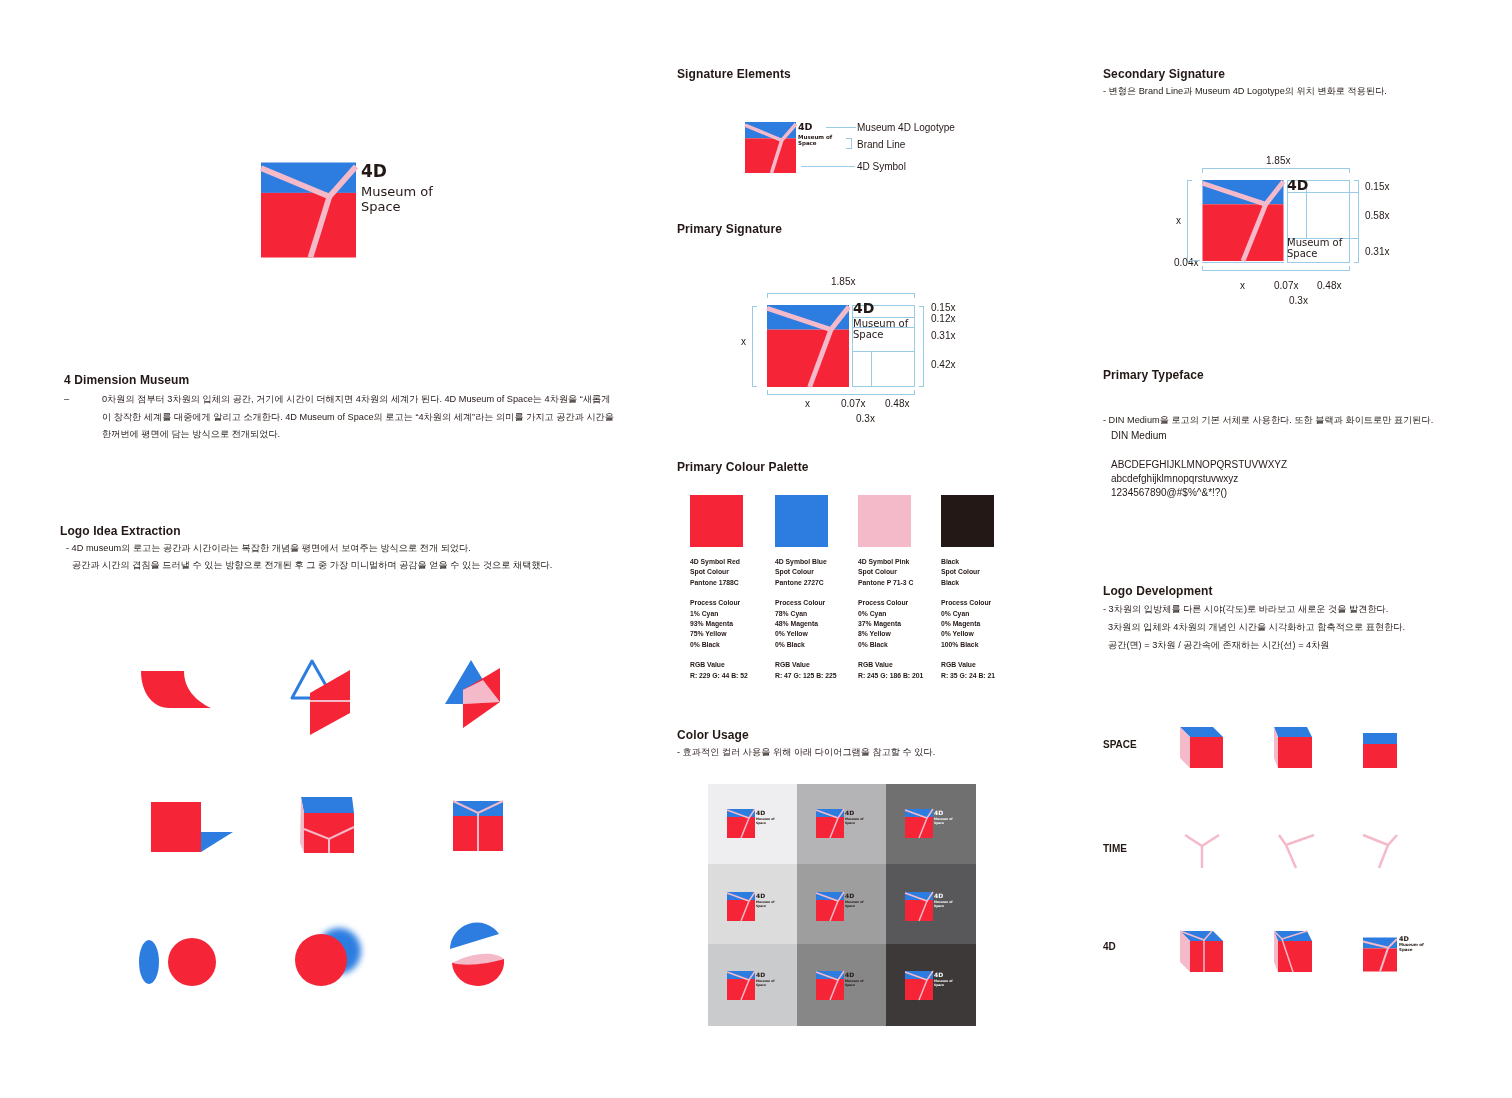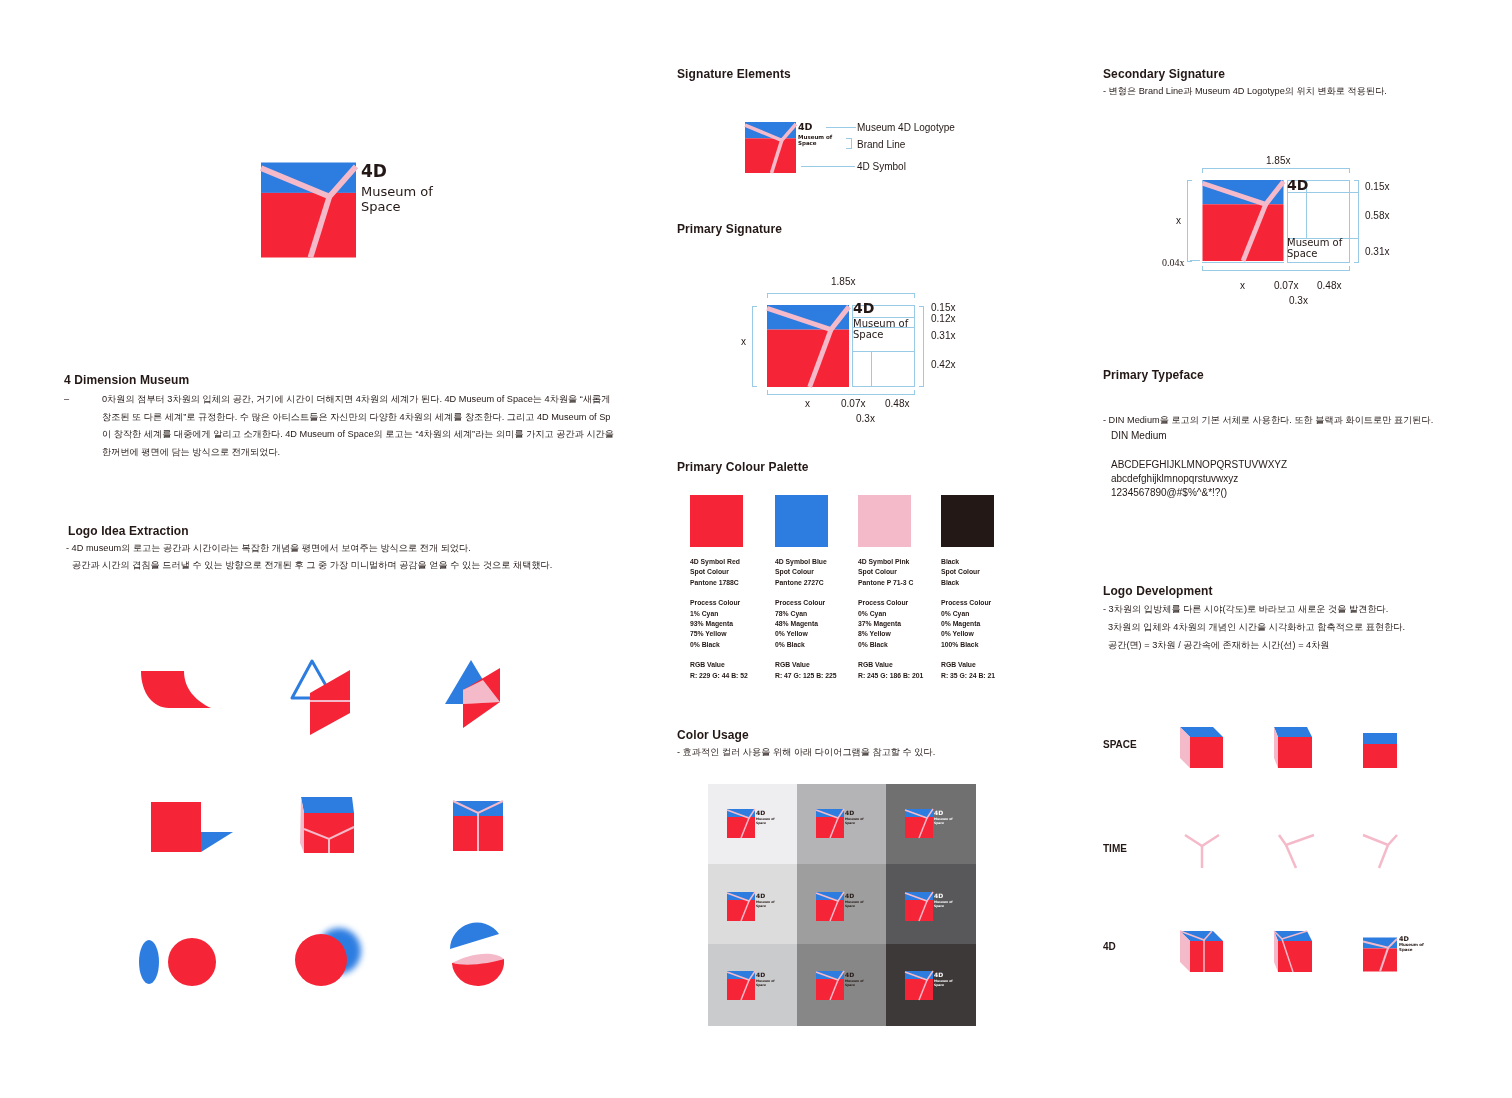--- a/index.html
+++ b/index.html
@@ -28,26 +28,25 @@
     <div style="font-size:17px; font-weight:bold;">4D</div>
     <div style="font-size:13px; margin-top:4px;">Museum of</div>
     <div style="font-size:13px; margin-top:1px;">Space</div>
   </div>
 </div>
 
 <div class="abs h" style="left:64px; top:373px;">4 Dimension Museum</div>
 <div class="abs p" style="left:64px; top:391px;">–</div>
 <div class="abs" style="left:74px; top:391px; width:520px;margin-left:28px;">
   <div class="p">0차원의 점부터 3차원의 입체의 공간, 거기에 시간이 더해지면 4차원의 세계가 된다. 4D Museum of Space는 4차원을 “새롭게</div>
-  <div class="p">창조된 또 다른 세계”로 규정한다. 수 많은 아티스트들은 자신만의 다양한 4차원의 세계를 창조한다. 그리고 4D Museum of Sp</div>
   <div class="p">이 창작한 세계를 대중에게 알리고 소개한다. 4D Museum of Space의 로고는 “4차원의 세계”라는 의미를 가지고 공간과 시간을</div>
   <div class="p">한꺼번에 평면에 담는 방식으로 전개되었다.</div>
 </div>
 
-<div class="abs h" style="left:68px; top:524px;">Logo Idea Extraction</div>
+<div class="abs h" style="left:60px; top:524px;">Logo Idea Extraction</div>
 <div class="abs p" style="left:66px; top:540px;">- 4D museum의 로고는 공간과 시간이라는 복잡한 개념을 평면에서 보여주는 방식으로 전개 되었다.</div>
 <div class="abs p" style="left:72px; top:557px;">공간과 시간의 겹침을 드러낼 수 있는 방향으로 전개된 후 그 중 가장 미니멀하며 공감을 얻을 수 있는 것으로 채택했다.</div>
 
 <svg class="abs" style="left:141px; top:671px;" width="72" height="40" viewBox="0 0 72 40">
   <path d="M0,0 H43 C43,18 55,30 70,37 H28 C12,37 0,22 0,0 Z" fill="#F52436"></path>
 </svg>
 <svg class="abs" style="left:290px; top:658px;" width="62" height="80" viewBox="0 0 62 80">
   <polygon points="22,3 43,40 2,40" fill="none" stroke="#2D7DE1" stroke-width="3" stroke-linejoin="round"></polygon>
   <polygon points="20,35 60,12 60,55 20,77" fill="#F52436"></polygon>
   <line x1="20" y1="43" x2="60" y2="43" stroke="#F5BAC9" stroke-width="2"></line>
@@ -313,21 +312,21 @@
 </div>
 
 <div class="abs h" style="left:1103px; top:67px;">Secondary Signature</div>
 <div class="abs p" style="left:1103px; top:83px;">- 변형은 Brand Line과 Museum 4D Logotype의 위치 변화로 적용된다.</div>
 
 <div class="abs" style="left:1160px; top:150px; width:240px; height:160px;">
   <div class="dimlbl" style="position:absolute; left:106px; top:5px;">1.85x</div>
   <div style="position:absolute; left:42px; top:18px; width:148px; height:5px; border:1px solid #9ACBE6; border-bottom:none;"></div>
   <div style="position:absolute; left:27px; top:30px; width:5px; height:82px; border:1px solid #9ACBE6; border-right:none;"></div>
   <div class="dimlbl" style="position:absolute; left:16px; top:65px;">x</div>
-  <div class="dimlbl" style="position:absolute; left:2px; top:107px;font-family:Liberation Serif, serif;">0.04x</div>
+  <div class="dimlbl" style="position:absolute; left:14px; top:107px;">0.04x</div>
   <div style="position:absolute; left:30px; top:110px; width:10px; border-top:1px solid #9ACBE6;"></div>
   <svg width="82" height="81" viewBox="0 0 100 100" style="position:absolute;left:42px;top:30px;">
     <rect x="0" y="0" width="100" height="30" fill="#2D7DE1"></rect>
     <rect x="0" y="30" width="100" height="70" fill="#F52436"></rect>
     <polyline points="0,4 78,30 100,2" fill="none" stroke="#F5BAC9" stroke-width="6"></polyline>
     <line x1="78" y1="30" x2="50" y2="100" stroke="#F5BAC9" stroke-width="6"></line>
   </svg>
   <div style="position:absolute; left:42px; top:112px; width:82px; border-top:1px solid #9ACBE6;"></div>
   <div style="position:absolute; left:127px; top:30px; width:63px; height:83px; border:1px solid #9ACBE6;"></div>
   <div style="position:absolute; left:127px; top:42px; width:63px; border-top:1px solid #9ACBE6;"></div>

